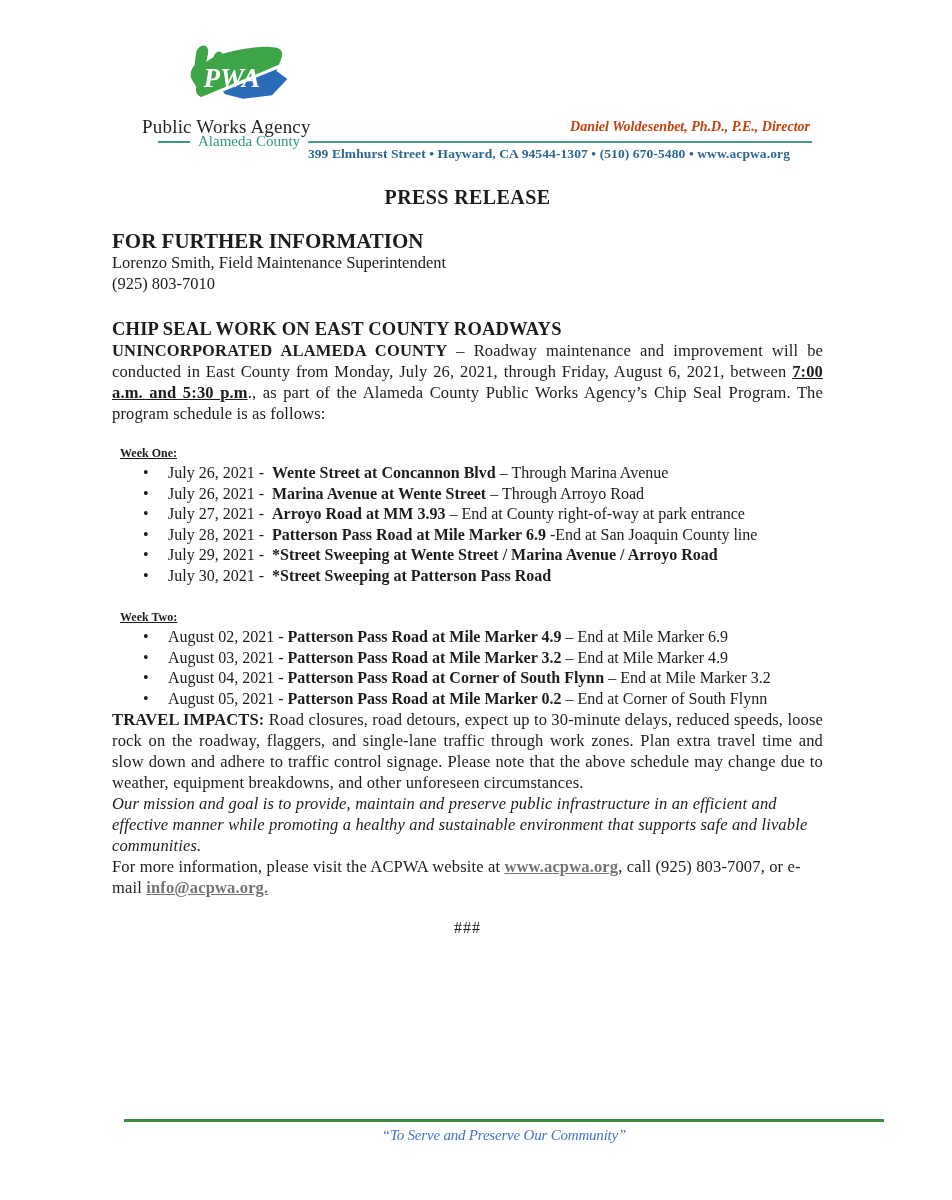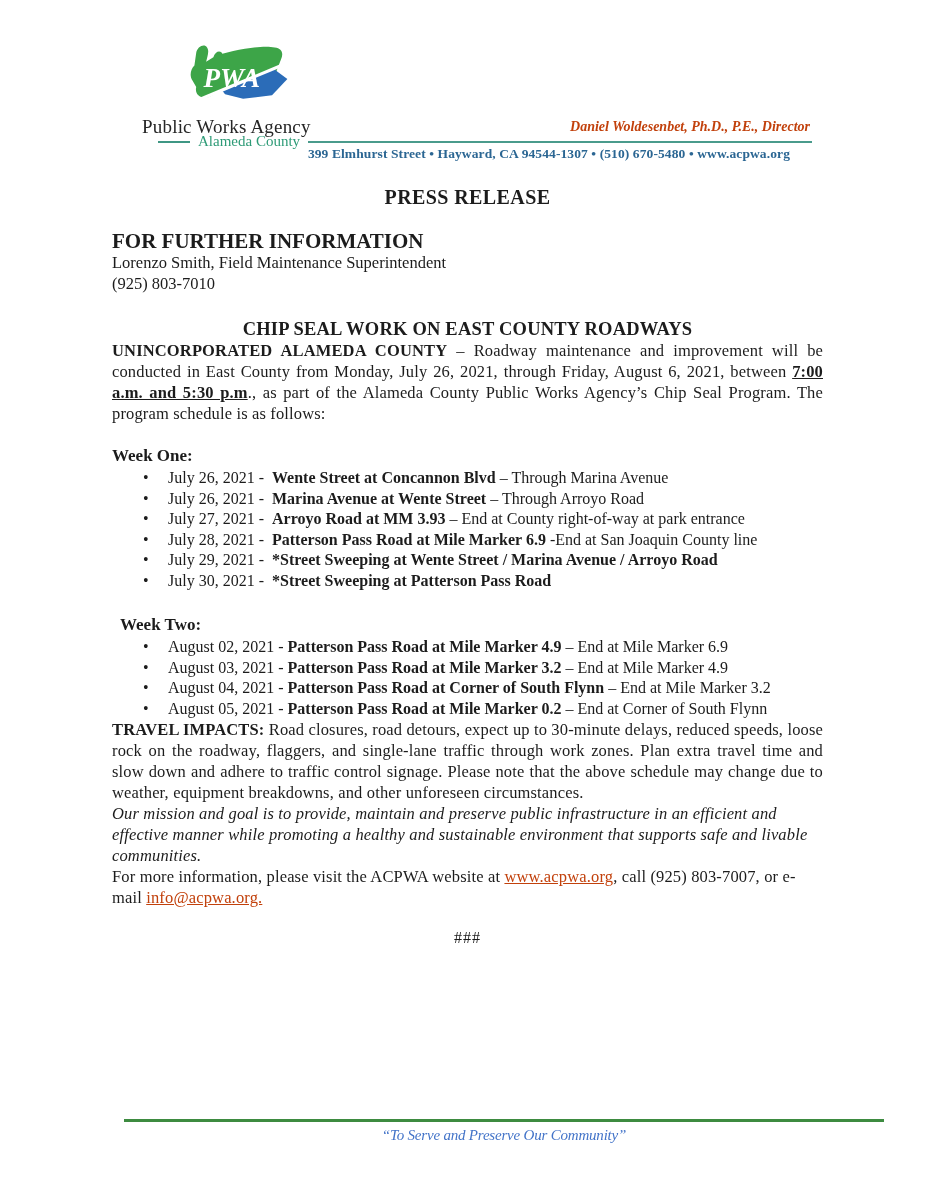--- a/index.html
+++ b/index.html
@@ -32,42 +32,42 @@
     position: absolute; top: 146px; right: 162px;
     font-size: 13.5px; font-weight: bold; color: #2B6693; letter-spacing: 0.1px;
   }
 
   
   .content { margin: 0 129px 0 112px; width: 711px; }
   .press-title { margin: 16px 0 0; text-align: center; font-weight: bold; font-size: 20px; letter-spacing: 0.4px; }
   .info-block { margin-top: 22px; display: flex; justify-content: space-between; font-size: 16.5px; line-height: 21px; }
   .info-right { text-align: right; }
   .info-heading { font-weight: bold; font-size: 21px; }
-  .headline { margin: 25px 0 0; text-align: center; font-weight: bold; font-size: 18.5px; letter-spacing: 0.2px; }
+  .headline { margin: 25px 0 0; font-weight: bold; font-size: 18.5px; letter-spacing: 0.2px; }
 
   p.body { margin: 0; font-size: 16.5px; line-height: 21px; letter-spacing: 0.15px; }
   .justify { text-align: justify; }
   .intro { margin-top: 36px; }
   .travel { margin-top: 25px; line-height: 21.5px; }
   .mission { margin-top: 20px; font-style: italic; line-height: 21.5px; }
   .more-info { margin-top: 20px; line-height: 21.5px; }
   .u { text-decoration: underline; }
   strong { font-weight: bold; }
 
-  .week-heading { margin: 22px 0 0; font-size: 17px; font-weight: bold; }
+  .week-heading { margin: 22px 8px 0; font-size: 12px; font-weight: bold; text-decoration: underline; }
   .week-two-heading { margin-top: 24px; margin-left: 8px; }
   ul.schedule { list-style: none; margin: 2px 0 0; padding: 0; }
   ul.schedule li {
     position: relative; padding-left: 56px;
     font-size: 16px; line-height: 20.5px; white-space: nowrap;
   }
   ul.schedule li::before { content: "\2022"; position: absolute; left: 31px; top: 0; }
   .gap { padding-right: 4px; }
 
-  a.doc-link { color: #c2410c; font-weight: normal; text-decoration: underline; cursor: pointer; margin-top: 12px; }
+  a.doc-link { color: #737373; font-weight: bold; text-decoration: underline; cursor: pointer; margin-top: 12px; }
 
   .end-mark { margin-top: 21px; text-align: center; font-size: 16px; letter-spacing: 1px; }
 
   
   .footer-rule { position: absolute; top: 1119px; left: 124px; width: 760px; border-top: 3px solid #3D8B40; }
   .motto {
     position: absolute; top: 1127px; left: 124px; width: 760px;
     text-align: center; font-style: italic; font-size: 15px;
     color: #4273C8; letter-spacing: -0.2px;
   }

